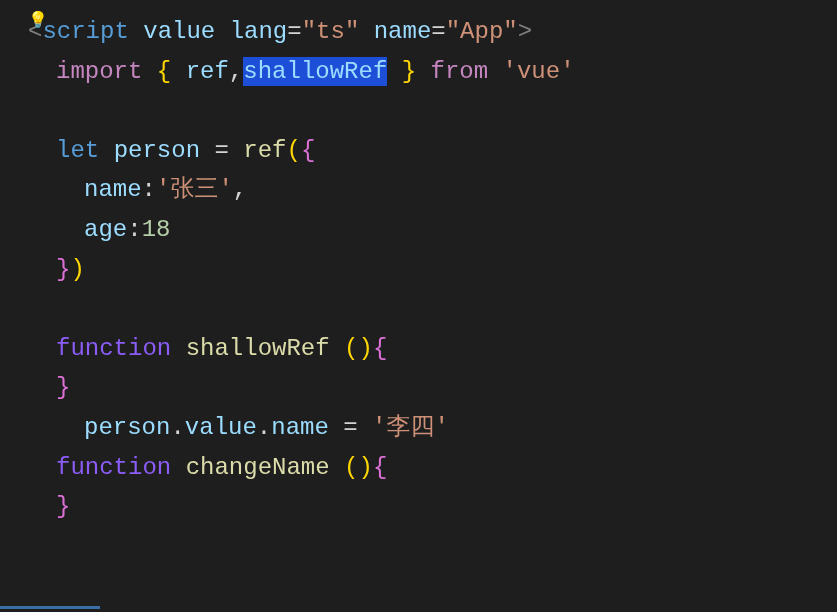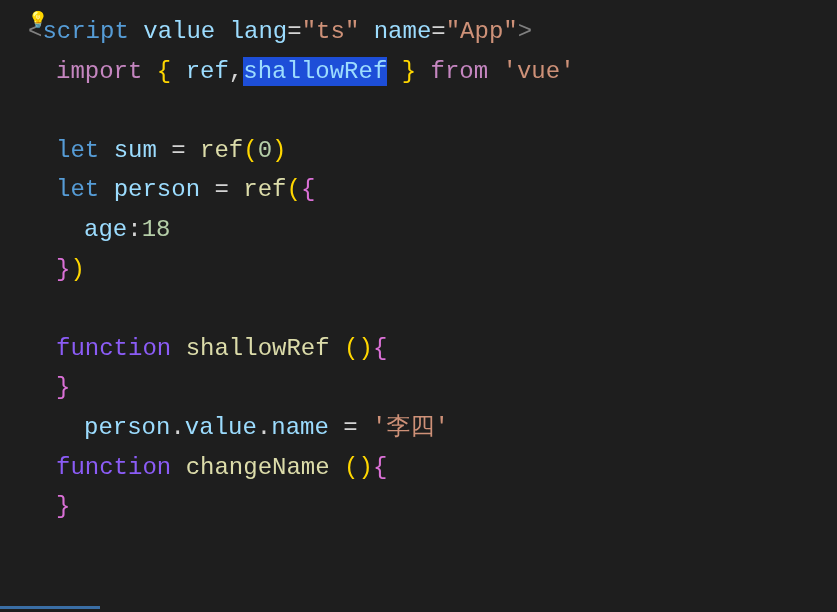--- a/index.html
+++ b/index.html
@@ -73,24 +73,24 @@
 <span class="lightbulb">💡</span>
 
 <div>
 
 <div class="code-line"><span class="tag-bracket">&lt;</span><span class="tag-name">script</span> <span class="attr-name">value</span> <span class="attr-name">lang</span><span class="attr-equals">=</span><span class="string">"ts"</span> <span class="attr-name">name</span><span class="attr-equals">=</span><span class="string">"App"</span><span class="tag-bracket">&gt;</span></div>
 
 <div class="code-line indent1"><span class="keyword-import">import</span> <span class="brace">{</span> <span class="variable">ref</span><span class="comma">,</span><span class="selection"><span class="variable">shallowRef</span></span> <span class="brace">}</span> <span class="keyword-from">from</span> <span class="string">'vue'</span></div>
 
 <div class="code-line">&nbsp;</div>
 
-<div class="code-line indent1"><span class="keyword-let">let</span> <span class="variable">sum</span> <span class="operator">=</span> <span class="function-name">ref</span><span class="paren">(</span><span class="number">0</span><span class="paren">)</span></div>
 
 <div class="code-line indent1"><span class="keyword-let">let</span> <span class="variable">person</span> <span class="operator">=</span> <span class="function-name">ref</span><span class="paren">(</span><span class="paren-purple">{</span></div>
 
+<div class="code-line indent2"><span class="property">name</span><span class="operator">:</span><span class="string">'张三'</span><span class="comma">,</span></div>
 
 <div class="code-line indent2"><span class="property">age</span><span class="operator">:</span><span class="number">18</span></div>
 
 <div class="code-line indent1"><span class="paren-purple">}</span><span class="paren">)</span></div>
 
 <div class="code-line">&nbsp;</div>
 
 <div class="code-line indent1"><span class="keyword-function">function</span> <span class="function-name">shallowRef</span> <span class="paren">(</span><span class="paren">)</span><span class="paren-purple">{</span></div>
 
 

